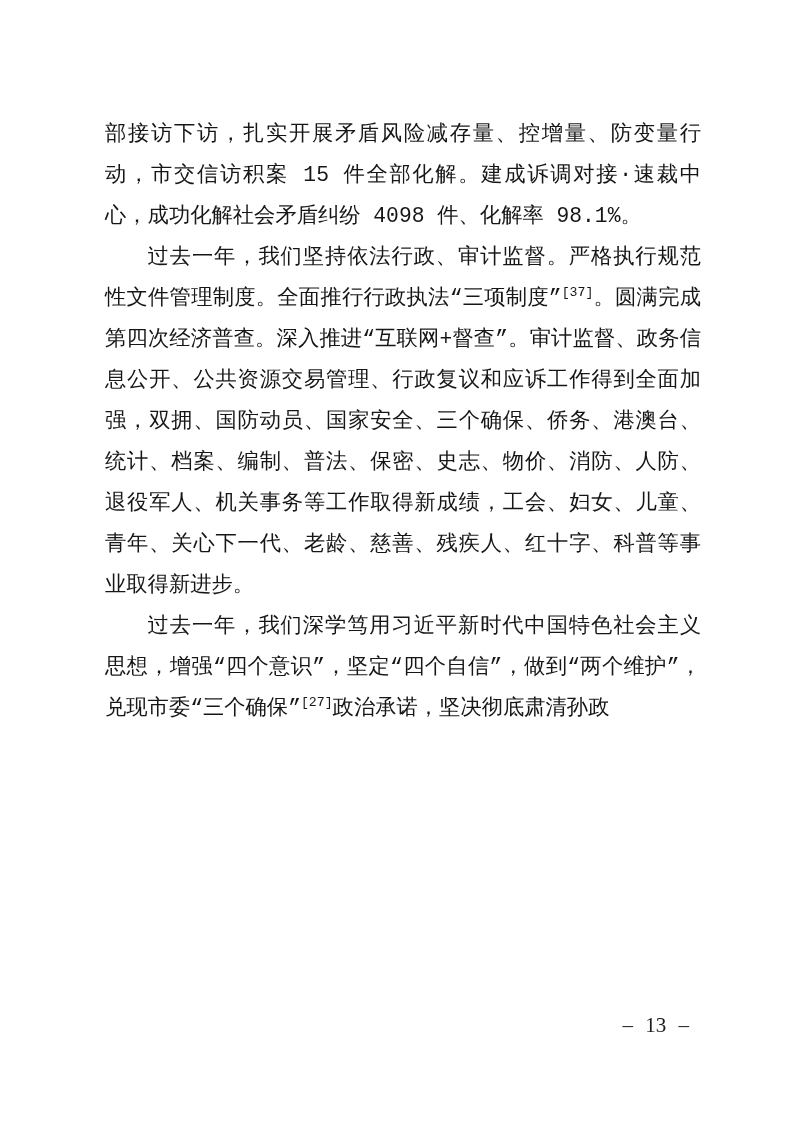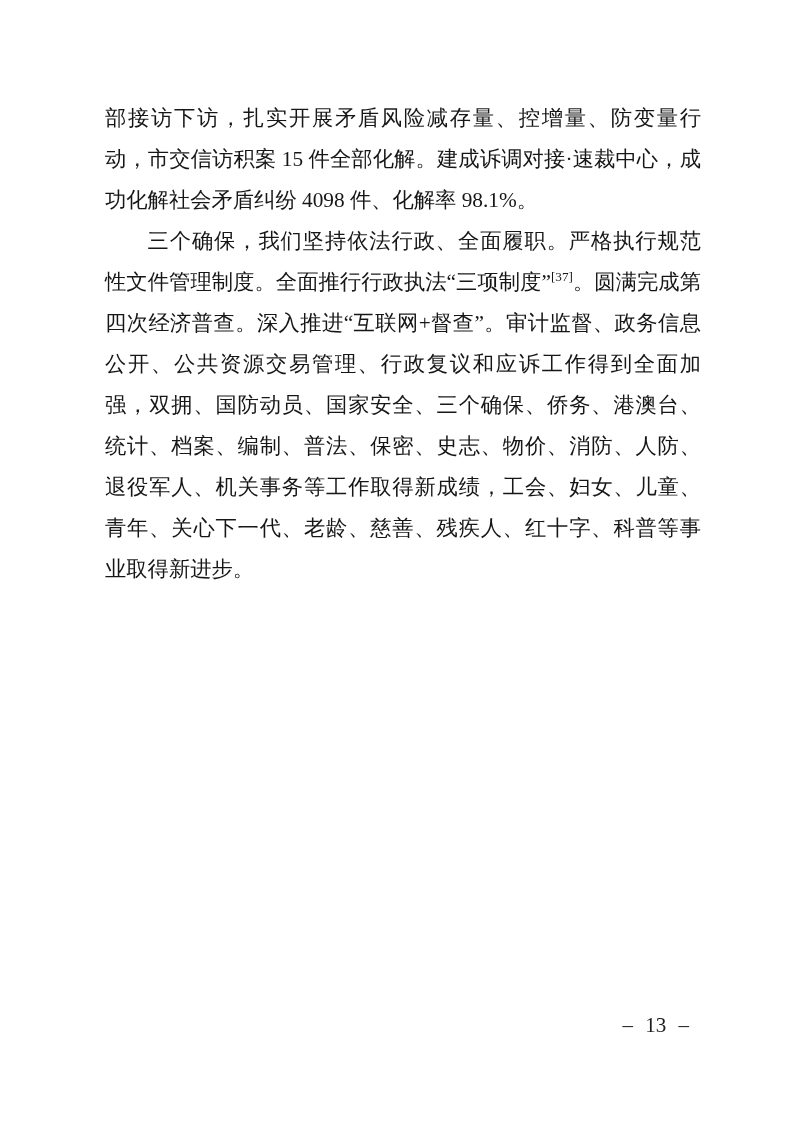--- a/index.html
+++ b/index.html
@@ -13,27 +13,28 @@
     width: 793px;
     height: 1122px;
     margin: 0 auto;
     background: #ffffff;
     overflow: hidden;
     color: #161616;
   }
   .body-text {
     position: absolute;
     left: 105px;
-    top: 98px;
+    top: 114px;
     width: 596px;
     font-size: 21.3px;
     line-height: 41px;
     text-align: justify;
     text-justify: inter-character;
     letter-spacing: 0;
+    font-family: Liberation Mono, monospace;
   }
   .para {
     margin: 0;
     padding: 0;
   }
   .para.indent {
     text-indent: 2em;
   }
   .para b.lead {
     font-weight: bold;
@@ -53,16 +54,17 @@
     color: #1c1c1c;
     margin-left: 12px;
   }
 </style>
 </head>
 <body>
 
 <main class="page">
   <section class="body-text">
       <p class="para"><span>部接访下访，扎实开展矛盾风险减存量、控增量、防变量行动，市交信访积案 15 件全部化解。建成诉调对接·速裁中心，成功化解社会矛盾纠纷 4098 件、化解率 98.1%。</span></p>
-      <p class="para indent"><span>三个确保，我们坚持依法行政、全面履职。严格执行规范性文件管理制度。全面推行行政执法“三项制度”</span><sup class="fnref">[37]</sup><span>。圆满完成第四次经济普查。深入推进“互联网+督查”。审计监督、政务信息公开、公共资源交易管理、行政复议和应诉工作得到全面加强，双拥、国防动员、国家安全、三个确保、侨务、港澳台、统计、档案、编制、普法、保密、史志、物价、消防、人防、退役军人、机关事务等工作取得新成绩，工会、妇女、儿童、青年、关心下一代、老龄、慈善、残疾人、红十字、科普等事业取得新进步。</span></p>
+      <p class="para indent"><span>过去一年，我们坚持依法行政、审计监督。严格执行规范性文件管理制度。全面推行行政执法“三项制度”</span><sup class="fnref">[37]</sup><span>。圆满完成第四次经济普查。深入推进“互联网+督查”。审计监督、政务信息公开、公共资源交易管理、行政复议和应诉工作得到全面加强，双拥、国防动员、国家安全、三个确保、侨务、港澳台、统计、档案、编制、普法、保密、史志、物价、消防、人防、退役军人、机关事务等工作取得新成绩，工会、妇女、儿童、青年、关心下一代、老龄、慈善、残疾人、红十字、科普等事业取得新进步。</span></p>
+      <p class="para indent"><span>过去一年，我们深学笃用习近平新时代中国特色社会主义思想，增强“四个意识”，坚定“四个自信”，做到“两个维护”，兑现市委“三个确保”</span><sup class="fnref">[27]</sup><span>政治承诺，坚决彻底肃清孙政</span></p>
     </section>
   <div class="page-number">– 13 –</div>
 </main>
 
 </body></html>

